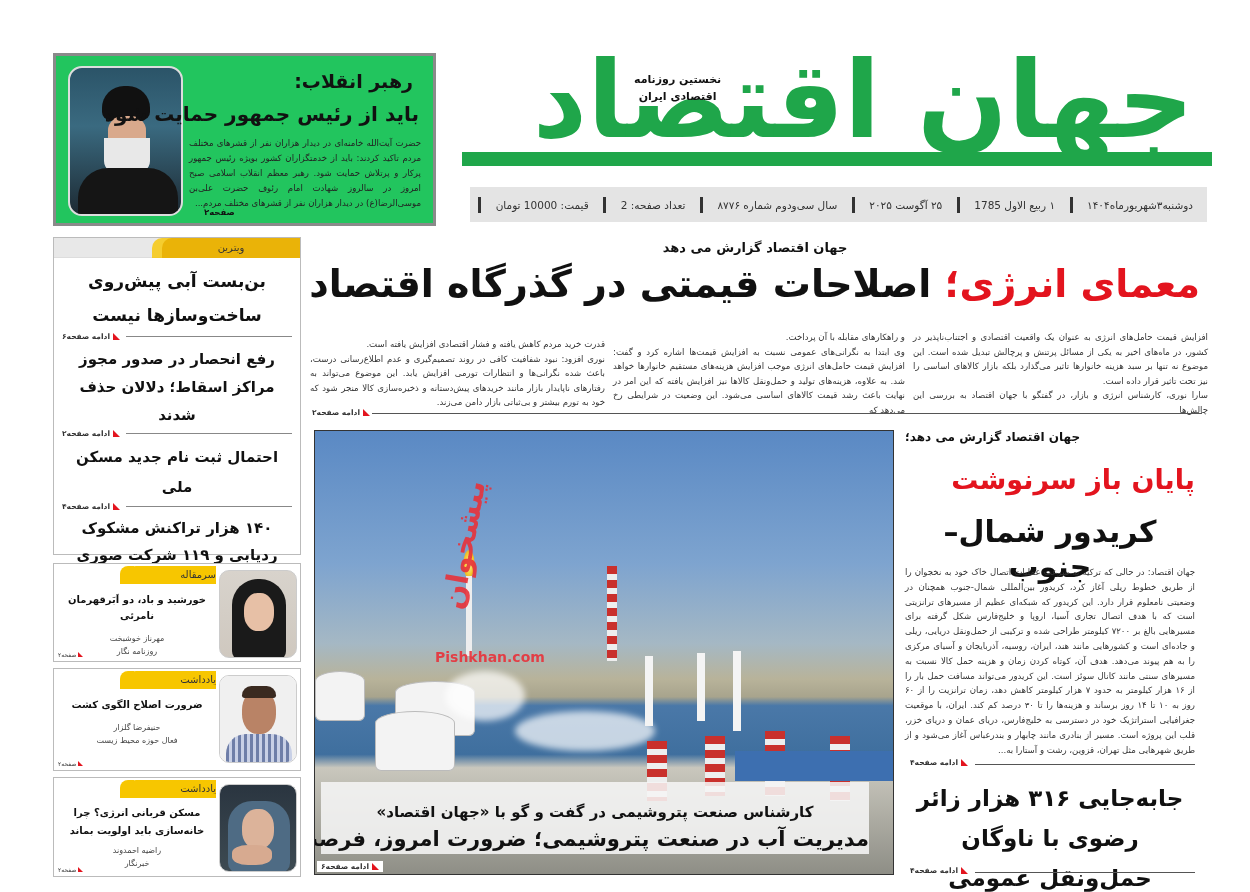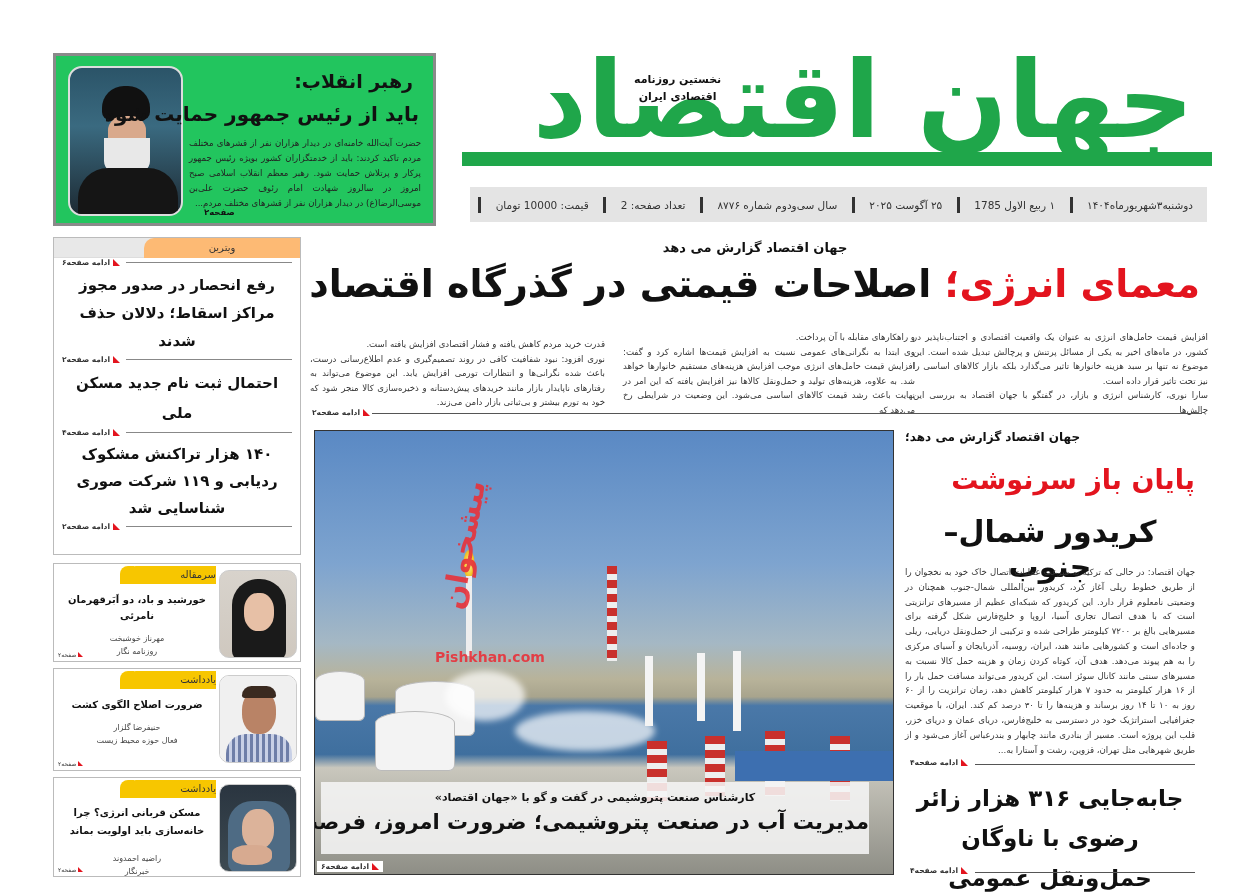--- a/index.html
+++ b/index.html
@@ -41,35 +41,35 @@
   .hero-photo { left: 314px; top: 430px; width: 580px; height: 445px; overflow: hidden; border: 1px solid #333;
     background: linear-gradient(180deg, #5a89c4 0%, #7ea4cf 30%, #a5b8c4 48%, #b8b39a 56%, #a8a48d 60%, #4a78a8 62%, #3f6f9e 73%, #c9c7bd 76%, #8e8e86 100%); }
   .hero-photo .flare { position: absolute; left: 148px; top: 118px; width: 12px; height: 30px; background: radial-gradient(#fff8a0, #f0c020 60%, transparent 70%); border-radius: 50%; }
   .hero-photo .stack { position: absolute; background: repeating-linear-gradient(180deg, #c9302c 0 8px, #eee 8px 14px); }
   .hero-photo .tank { position: absolute; background: #f3f3f3; border-radius: 50% 50% 6px 6px / 20% 20% 6px 6px; border: 1px solid #bbb; }
   .hero-photo .chimney { position: absolute; width: 8px; background: #f4f4f4; }
   .hero-photo .steam { position: absolute; background: rgba(255,255,255,0.7); border-radius: 50%; filter: blur(3px); }
   .watermark-fa { position: absolute; left: 120px; top: 175px; font-size: 30px; font-weight: bold; color: #e8323a; transform: rotate(-80deg); transform-origin: left top; opacity: 0.9; }
   .watermark-en { position: absolute; left: 120px; top: 218px; font-size: 14px; font-weight: bold; color: #e8323a; direction: ltr; opacity: 0.9; }
   .caption-box { position: absolute; left: 6px; right: 24px; bottom: 20px; height: 72px; background: rgba(245,245,245,0.88); text-align: center; }
-  .caption-kicker { font-size: 11px; font-weight: bold; padding-top: 9px; }
+  .caption-kicker { font-size: 15px; font-weight: bold; padding-top: 21px; }
   .caption-title { font-size: 21px; font-weight: bold; margin-top: 6px; white-space: nowrap; }
   .hero-cont { position: absolute; left: 2px; bottom: 2px; background: #fff; padding: 1px 4px; }
 
   
   .r-kicker { left: 905px; top: 430px; width: 290px; text-align: left; font-size: 12px; font-weight: bold; }
   .r-title-red { left: 905px; top: 464px; width: 290px; font-size: 27px; font-weight: bold; color: #e3141e; }
   .r-title-black { left: 905px; top: 514px; width: 290px; text-align: center; font-size: 30px; font-weight: bold; }
   .r-body { left: 905px; top: 565px; width: 290px; font-size: 8.6px; line-height: 14.8px; color: #333; text-align: justify; }
   .r-story2 { left: 905px; top: 778px; width: 290px; text-align: center; font-size: 23px; font-weight: bold; line-height: 40px; }
 
   
   .vitrine { left: 53px; top: 237px; width: 248px; height: 318px; border: 1px solid #bbb; background: #fff; }
   .tab-bar { position: relative; height: 20px; background: #e8e8e8; border-bottom: 1px solid #ddd; }
-  .tab-yellow { position: absolute; right: 0; top: 0; width: 156px; height: 20px; background: #fdba74; border-radius: 10px 0 0 0; text-align: center; font-size: 10px; line-height: 20px; color: #333; }
+  .tab-yellow { position: absolute; right: 0; top: 0; width: 138px; height: 20px; background: #eab308; border-radius: 10px 0 0 0; text-align: center; font-size: 10px; line-height: 20px; color: #333; }
   .tab-yellow-2 { position: absolute; right: 126px; top: 0; width: 22px; height: 20px; background: #f7c600; border-radius: 10px 0 0 0; opacity: 0.8; }
   .vit-item { text-align: center; font-weight: bold; color: #111; }
   .vit-rule { margin: 0 8px; display: flex; align-items: center; gap: 6px; }
   .vit-rule .line { flex: 1; height: 1px; background: #888; }
 
   .op-box { position: absolute; left: 53px; width: 248px; border: 1px solid #bbb; background: #fff; overflow: hidden; }
   .op-photo { position: absolute; left: 165px; top: 6px; width: 78px; height: 88px; border-radius: 10px; overflow: hidden; border: 1px solid #ccc; }
   .op-text { position: absolute; left: 4px; top: 0; width: 158px; text-align: center; }
   .op-tab { position: relative; height: 20px; }
   .op-tab .y1 { position: absolute; right: 0; top: 2px; width: 88px; height: 18px; background: #f7c600; border-radius: 8px 0 0 0; font-size: 10px; line-height: 18px; text-align: right; color: #333; }
@@ -130,21 +130,21 @@
   <div class="leader-body">حضرت آیت‌الله خامنه‌ای در دیدار هزاران نفر از قشرهای مختلف مردم تاکید کردند: باید از خدمتگزاران کشور بویژه رئیس جمهور پرکار و پرتلاش حمایت شود. رهبر معظم انقلاب اسلامی صبح امروز در سالروز شهادت امام رئوف حضرت علی‌بن موسی‌الرضا(ع) در دیدار هزاران نفر از قشرهای مختلف مردم...</div>
   <div class="leader-page">صفحه۲</div>
 </div>
 
 <div class="abs main-kicker">جهان اقتصاد گزارش می دهد</div>
 <div class="abs main-headline">
   <span class="red">معمای انرژی؛</span><span> اصلاحات قیمتی در گذرگاه اقتصاد و جامعه</span>
 </div>
 <div class="abs main-col" style="right:42px; top:330px; width:295px; white-space:pre-line;">افزایش قیمت حامل‌های انرژی به عنوان یک واقعیت اقتصادی و اجتناب‌ناپذیر در کشور، در ماه‌های اخیر به یکی از مسائل پرتنش و پرچالش تبدیل شده است. این موضوع نه تنها بر سبد هزینه خانوارها تاثیر می‌گذارد بلکه بازار کالاهای اساسی را نیز تحت تاثیر قرار داده است.
 سارا نوری، کارشناس انرژی و بازار، در گفتگو با جهان اقتصاد به بررسی این چالش‌ها</div>
-<div class="abs main-col" style="right:335px; top:330px; width:292px; white-space:pre-line;">و راهکارهای مقابله با آن پرداخت.
+<div class="abs main-col" style="right:345px; top:330px; width:292px; white-space:pre-line;">و راهکارهای مقابله با آن پرداخت.
 وی ابتدا به نگرانی‌های عمومی نسبت به افزایش قیمت‌ها اشاره کرد و گفت: افزایش قیمت حامل‌های انرژی موجب افزایش هزینه‌های مستقیم خانوارها خواهد شد. به علاوه، هزینه‌های تولید و حمل‌ونقل کالاها نیز افزایش یافته که این امر در نهایت باعث رشد قیمت کالاهای اساسی می‌شود. این وضعیت در شرایطی رخ می‌دهد که</div>
 <div class="abs main-col" style="right:645px; top:330px; width:295px; white-space:pre-line;margin-top:7px;">قدرت خرید مردم کاهش یافته و فشار اقتصادی افزایش یافته است.
 نوری افزود: نبود شفافیت کافی در روند تصمیم‌گیری و عدم اطلاع‌رسانی درست، باعث شده نگرانی‌ها و انتظارات تورمی افزایش یابد. این موضوع می‌تواند به رفتارهای ناپایدار بازار مانند خریدهای پیش‌دستانه و ذخیره‌سازی کالا منجر شود که خود به تورم بیشتر و بی‌ثباتی بازار دامن می‌زند.</div>
 <div class="abs rule" style="left:372px; top:413px; width:830px;"></div>
 <div class="abs cont" style="left:312px; top:408px;">
   <span class="tri"></span>
   <span>ادامه صفحه۲</span>
 </div>
 
 <div class="abs hero-photo">
@@ -190,20 +190,21 @@
 <div class="abs cont" style="left:910px; top:866px;">
   <span class="tri"></span>
   <span>ادامه صفحه۴</span>
 </div>
 
 <div class="abs vitrine">
   <div class="tab-bar">
     <div class="tab-yellow-2"></div>
     <div class="tab-yellow">ویترین</div>
   </div>
+  <div class="vit-item" style="font-size:17px; line-height:34px; padding:6px 6px 0;">بن‌بست آبی پیش‌روی ساخت‌وسازها نیست</div>
   <div class="vit-rule">
       <span class="line"></span>
       <span class="cont">
         <span class="tri"></span>
         <span>ادامه صفحه۶</span>
       </span>
     </div>
   <div class="vit-item" style="font-size:15px; line-height:28px; padding:4px 6px 0;">رفع انحصار در صدور مجوز مراکز اسقاط؛ دلالان حذف شدند</div>
   <div class="vit-rule">
       <span class="line"></span>
@@ -281,21 +282,21 @@
       <div class="scarf"></div>
       <div class="face"></div>
       <div class="hand"></div>
     </div>
   <div class="op-text">
     <div class="op-tab">
         <span class="y2"></span>
         <span class="y1">یادداشت</span>
       </div>
     <div class="op-title" style="margin-top:6px; line-height:18px;">مسکن قربانی انرژی؟ چرا خانه‌سازی باید اولویت بماند</div>
-    <div class="op-author" style="margin-top:12px;">
+    <div class="op-author" style="margin-top:4px;">
       <div>راضیه احمدوند</div>
       <div>خبرنگار</div>
     </div>
   </div>
   <div class="op-page">
       <span class="tri"></span>
       <span>صفحه۲</span>
     </div>
 </div>
 

